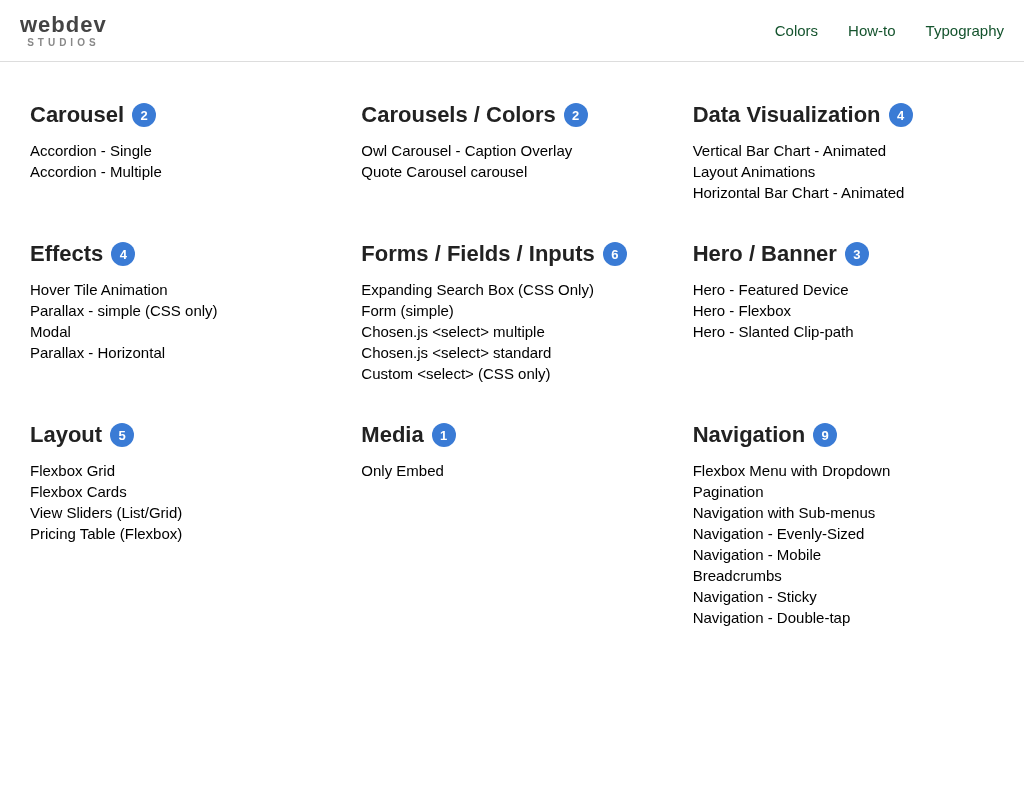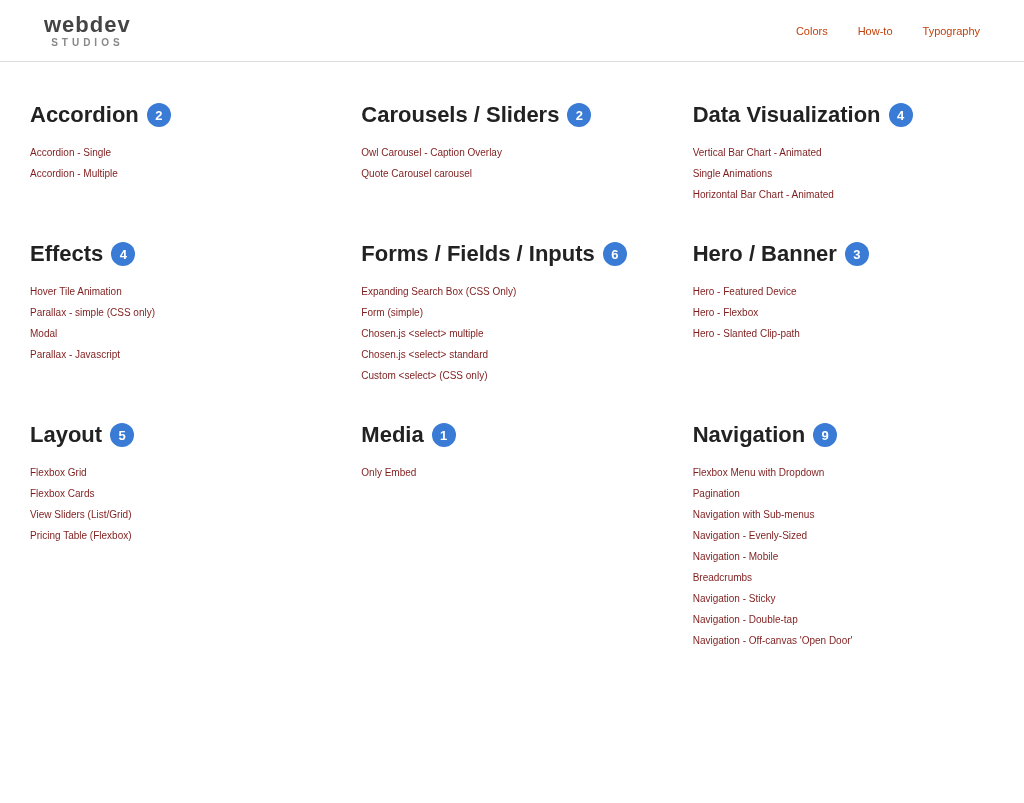--- a/index.html
+++ b/index.html
@@ -3,21 +3,21 @@
   <meta charset="utf-8">
   <style>
     * { box-sizing: border-box; margin: 0; padding: 0; }
     body { font-family: Arial, Helvetica, sans-serif; background: #fff; color: #333; font-size: 15px; }
 
     
     header {
       display: flex;
       align-items: center;
       justify-content: space-between;
-      padding: 0 44px;
+      padding: 0 20px;
       border-bottom: 1px solid #ddd;
       height: 62px;
       background: #fff;
     }
     .logo {
       display: flex;
       flex-direction: column;
       align-items: center;
       line-height: 1;
     }
@@ -33,22 +33,22 @@
       color: #888;
       margin-top: 2px;
       font-weight: bold;
     }
     nav {
       display: flex;
       gap: 30px;
     }
     nav a {
       text-decoration: none;
-      color: #c2410c;
-      font-size: 11px;
+      color: #14532d;
+      font-size: 15px;
     }
 
     
     main {
       padding: 40px 30px 40px 30px;
       max-width: 1024px;
       margin: 0 auto;
     }
 
     .grid {
@@ -81,22 +81,22 @@
       flex-shrink: 0;
     }
     .category-links {
       list-style: none;
       display: flex;
       flex-direction: column;
       gap: 4px;
     }
     .category-links li a {
       text-decoration: none;
-      color: #7f1d1d;
-      font-size: 10px;
+      color: #000000;
+      font-size: 15px;
     }
   </style>
 </head>
 <body>
 
 <header>
   <div class="logo">
     <span class="logo-top">webdev</span>
     <span class="logo-bottom">STUDIOS</span>
   </div>
@@ -106,59 +106,59 @@
       <a href="#">How-to</a>
       <a href="#">Typography</a>
     </nav>
 </header>
 
 <main>
   <div class="grid">
 
   <div class="category">
         <div class="category-title">
-          <span>Accordion</span>
+          <span>Carousel</span>
           <span class="badge">2</span>
         </div>
         <ul class="category-links">
           <li><a href="#">Accordion - Single</a></li>
           <li><a href="#">Accordion - Multiple</a></li>
         </ul>
       </div>
       <div class="category">
         <div class="category-title">
-          <span>Carousels / Sliders</span>
+          <span>Carousels / Colors</span>
           <span class="badge">2</span>
         </div>
         <ul class="category-links">
           <li><a href="#">Owl Carousel - Caption Overlay</a></li>
           <li><a href="#">Quote Carousel carousel</a></li>
         </ul>
       </div>
       <div class="category">
         <div class="category-title">
           <span>Data Visualization</span>
           <span class="badge">4</span>
         </div>
         <ul class="category-links">
           <li><a href="#">Vertical Bar Chart - Animated</a></li>
-          <li><a href="#">Single Animations</a></li>
+          <li><a href="#">Layout Animations</a></li>
           <li><a href="#">Horizontal Bar Chart - Animated</a></li>
         </ul>
       </div>
       <div class="category">
         <div class="category-title">
           <span>Effects</span>
           <span class="badge">4</span>
         </div>
         <ul class="category-links">
           <li><a href="#">Hover Tile Animation</a></li>
           <li><a href="#">Parallax - simple (CSS only)</a></li>
           <li><a href="#">Modal</a></li>
-          <li><a href="#">Parallax - Javascript</a></li>
+          <li><a href="#">Parallax - Horizontal</a></li>
         </ul>
       </div>
       <div class="category">
         <div class="category-title">
           <span>Forms / Fields / Inputs</span>
           <span class="badge">6</span>
         </div>
         <ul class="category-links">
           <li><a href="#">Expanding Search Box (CSS Only)</a></li>
           <li><a href="#">Form (simple)</a></li>
@@ -206,17 +206,16 @@
         </div>
         <ul class="category-links">
           <li><a href="#">Flexbox Menu with Dropdown</a></li>
           <li><a href="#">Pagination</a></li>
           <li><a href="#">Navigation with Sub-menus</a></li>
           <li><a href="#">Navigation - Evenly-Sized</a></li>
           <li><a href="#">Navigation - Mobile</a></li>
           <li><a href="#">Breadcrumbs</a></li>
           <li><a href="#">Navigation - Sticky</a></li>
           <li><a href="#">Navigation - Double-tap</a></li>
-          <li><a href="#">Navigation - Off-canvas 'Open Door'</a></li>
         </ul>
       </div>
     </div>
 </main>
 
 </body></html>

